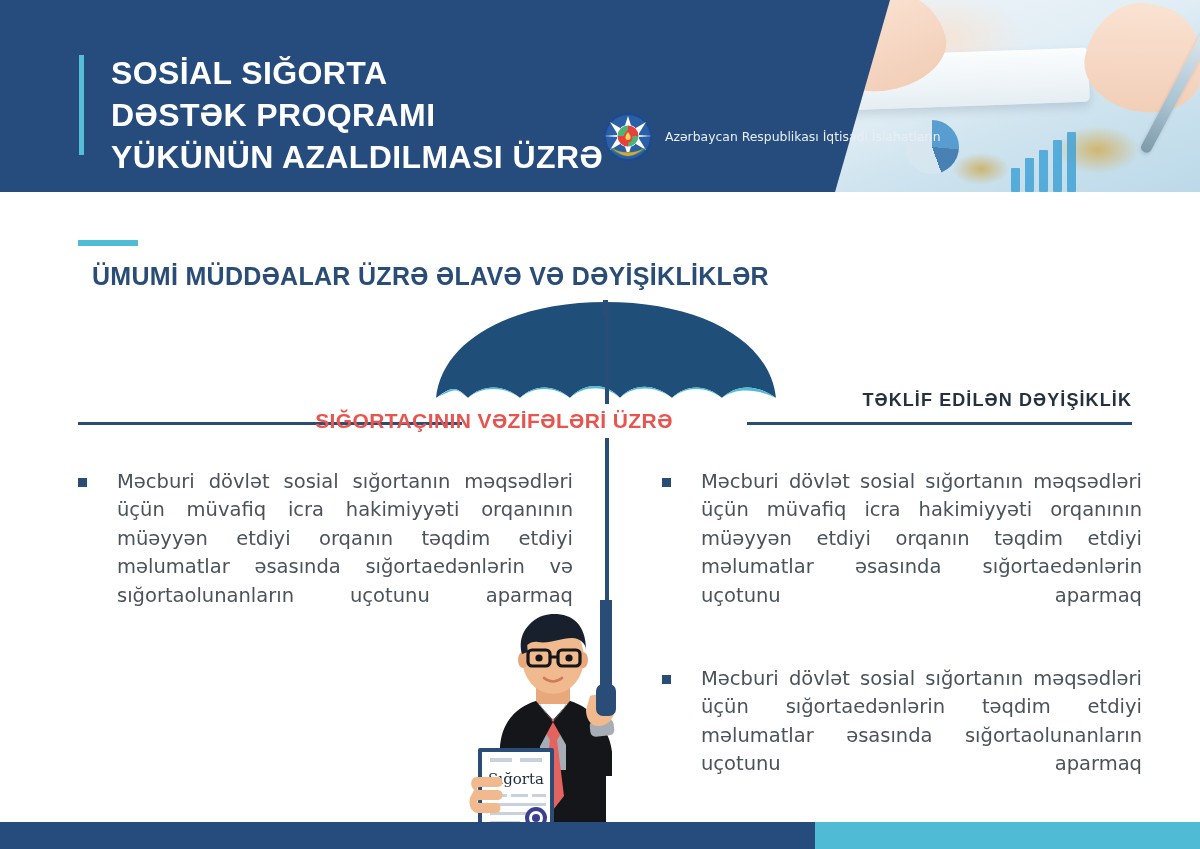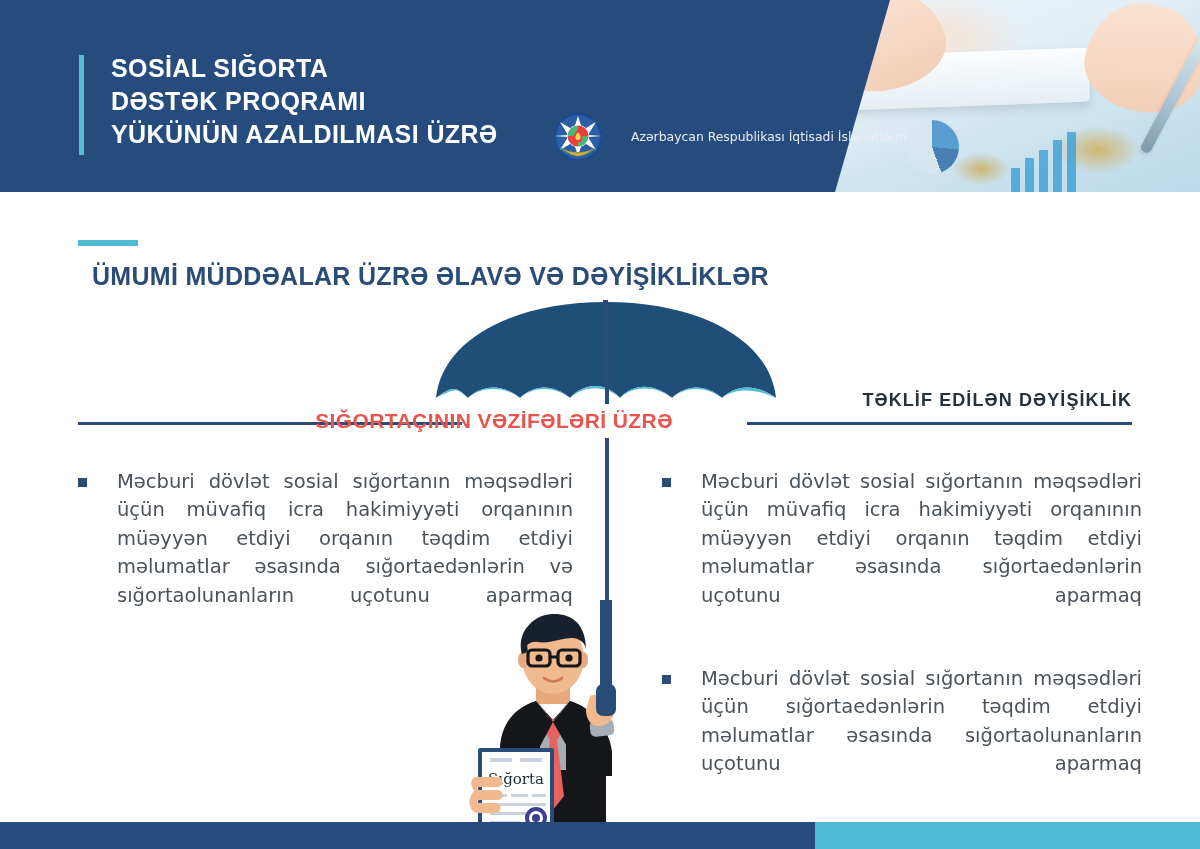--- a/index.html
+++ b/index.html
@@ -57,30 +57,30 @@
     position:absolute;left:0;top:0;width:1200px;height:192px;
     background:#254C7D;
     clip-path:polygon(0 0, 890px 0, 835px 192px, 0 192px);
   }
   .header-accent{
     position:absolute;left:79px;top:55px;width:5px;height:100px;
     background:#56BDD6;
   }
   .header-title{
     position:absolute;left:111px;top:52px;width:520px;
-    color:#ffffff;font-weight:bold;font-size:25px;line-height:1.32;
+    color:#ffffff;font-weight:bold;font-size:32px;line-height:1.32;
     letter-spacing:.4px;font-stretch:condensed;
     font-family:"Liberation Sans Narrow","Liberation Sans",sans-serif;
     text-transform:uppercase;
   }
   .header-title div{white-space:nowrap;}
 
   
   .org{
-    position:absolute;left:553px;top:112px;display:flex;align-items:center;gap:28px;
+    position:absolute;left:603px;top:112px;display:flex;align-items:center;gap:12px;
   }
   .emblem{width:50px;height:50px;position:relative;flex:0 0 auto;}
   .org-text{
     color:#e9eef4;font-size:12.4px;line-height:1.42;white-space:nowrap;
     font-family:"DejaVu Sans", sans-serif;
   }
 
   
   .section-rule{
     position:absolute;left:78px;top:240px;width:60px;height:6px;background:#4FBBD5;

